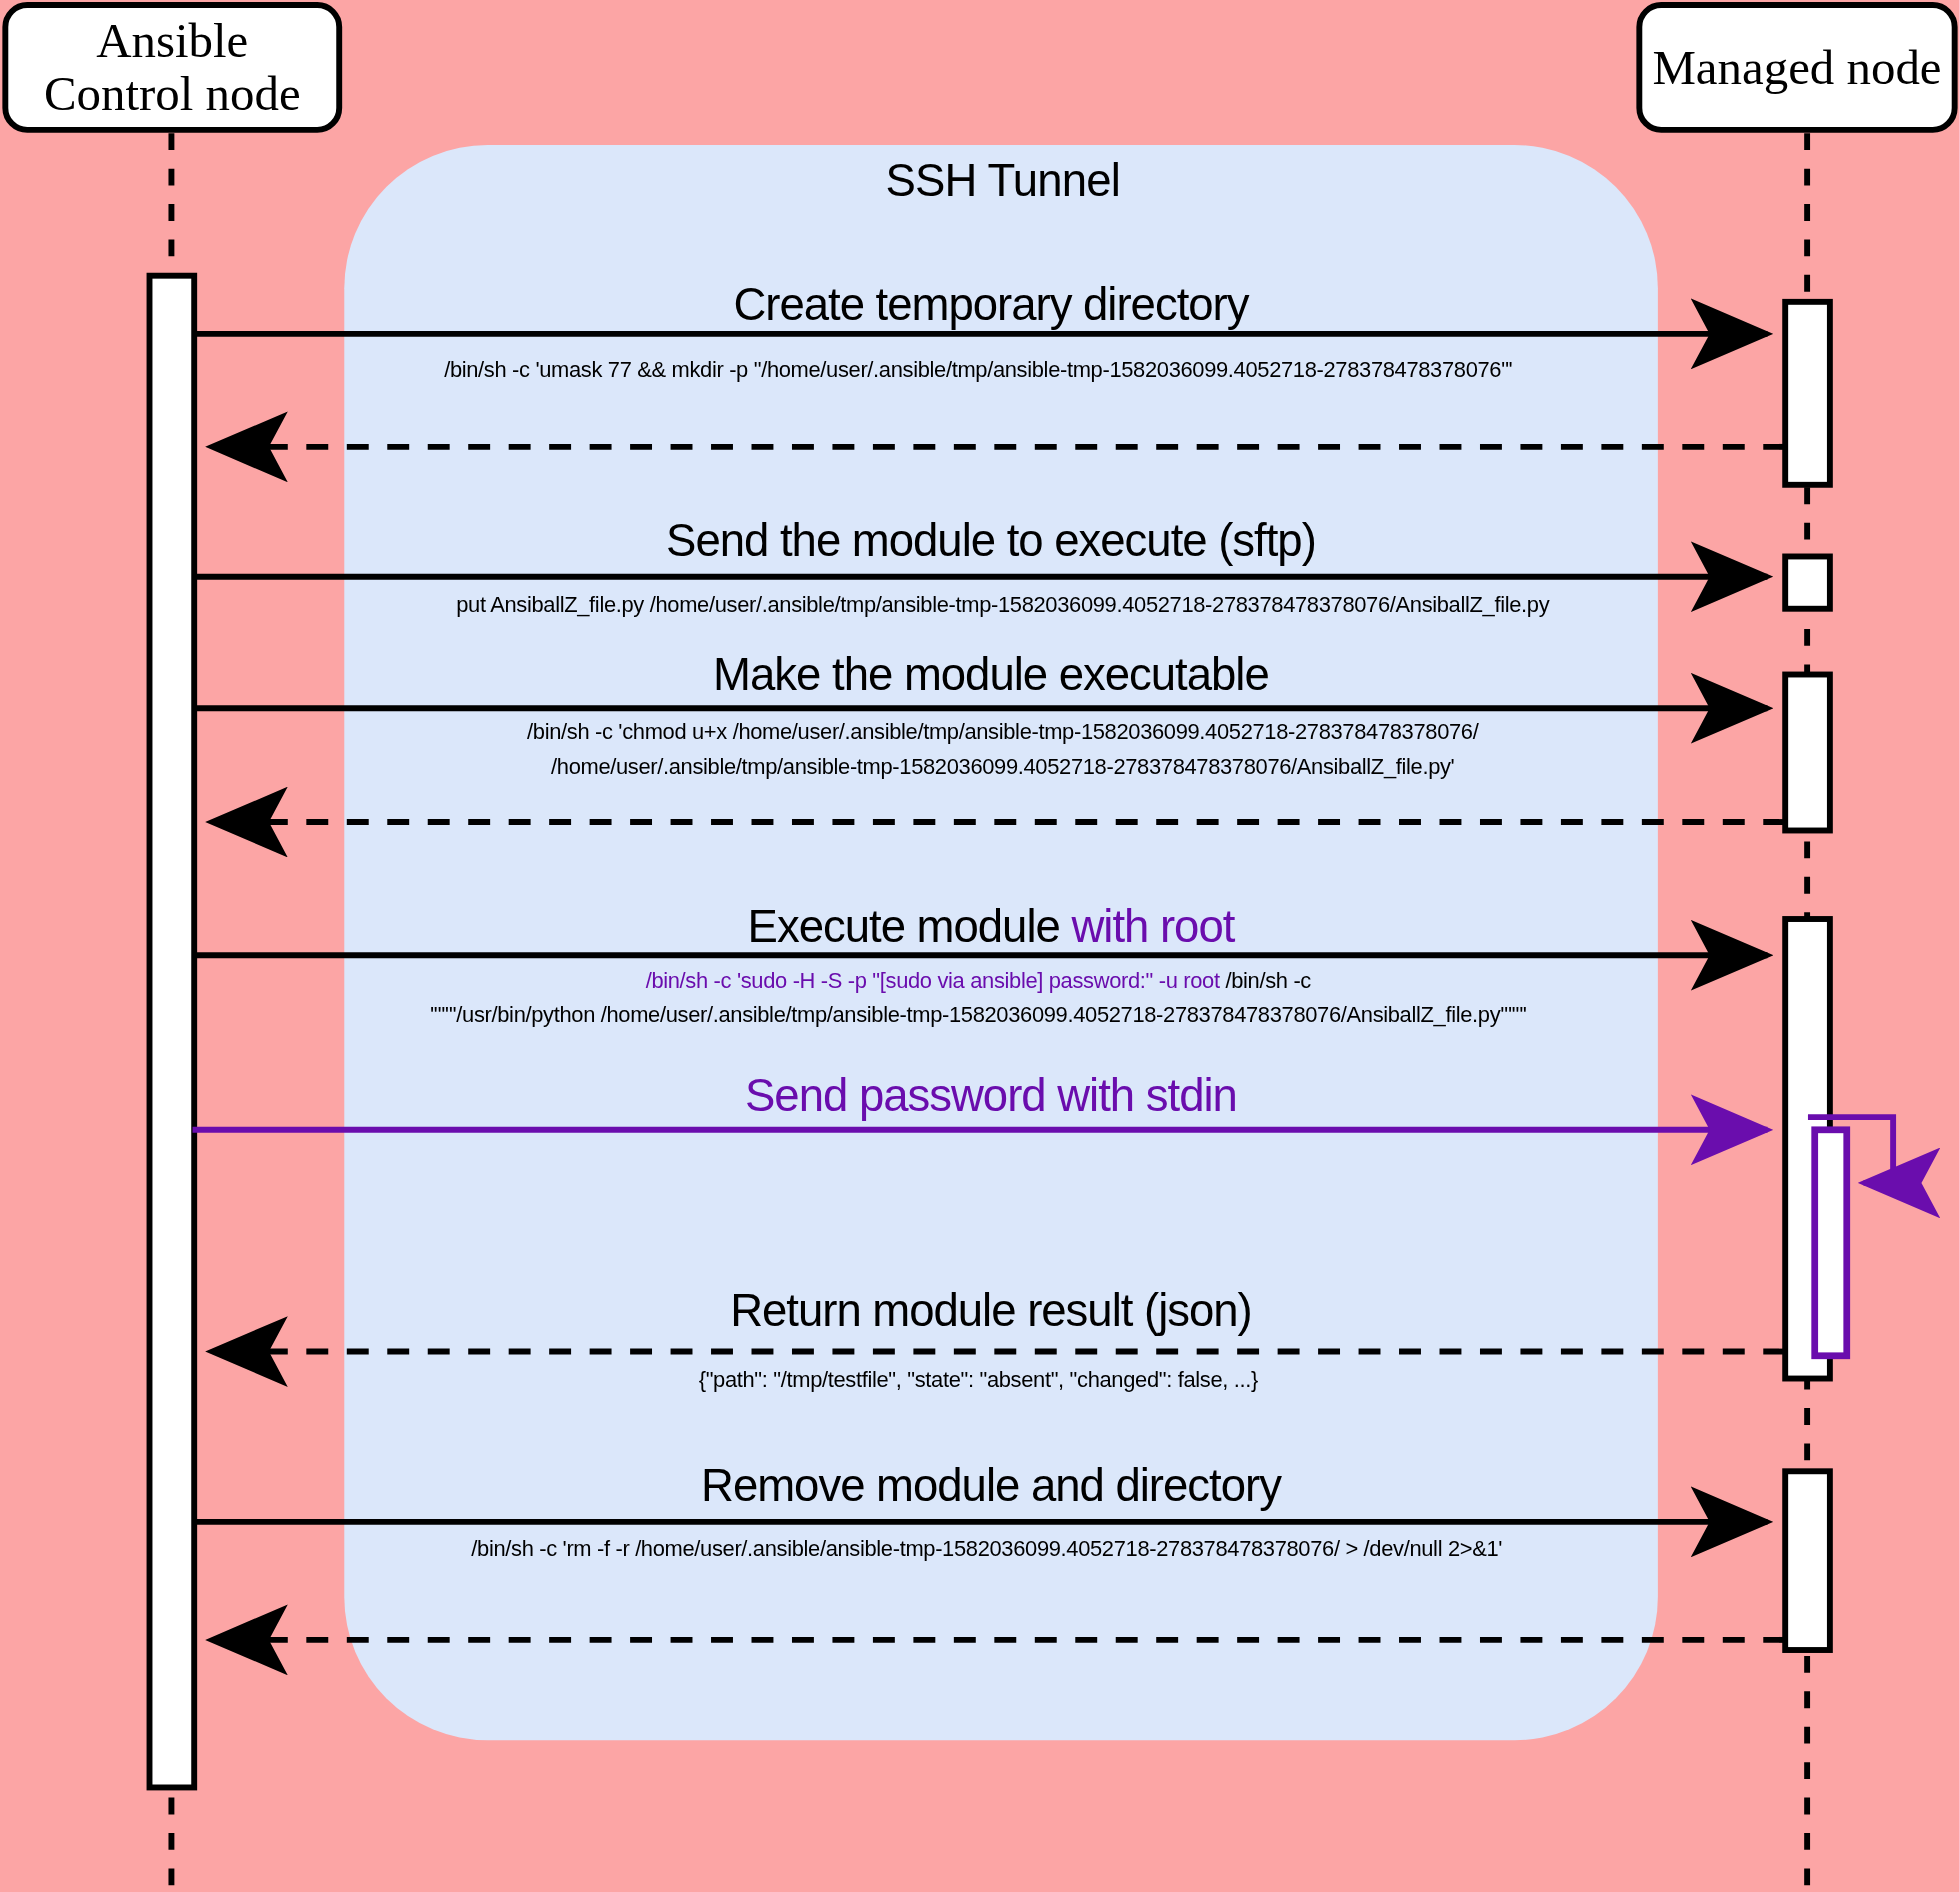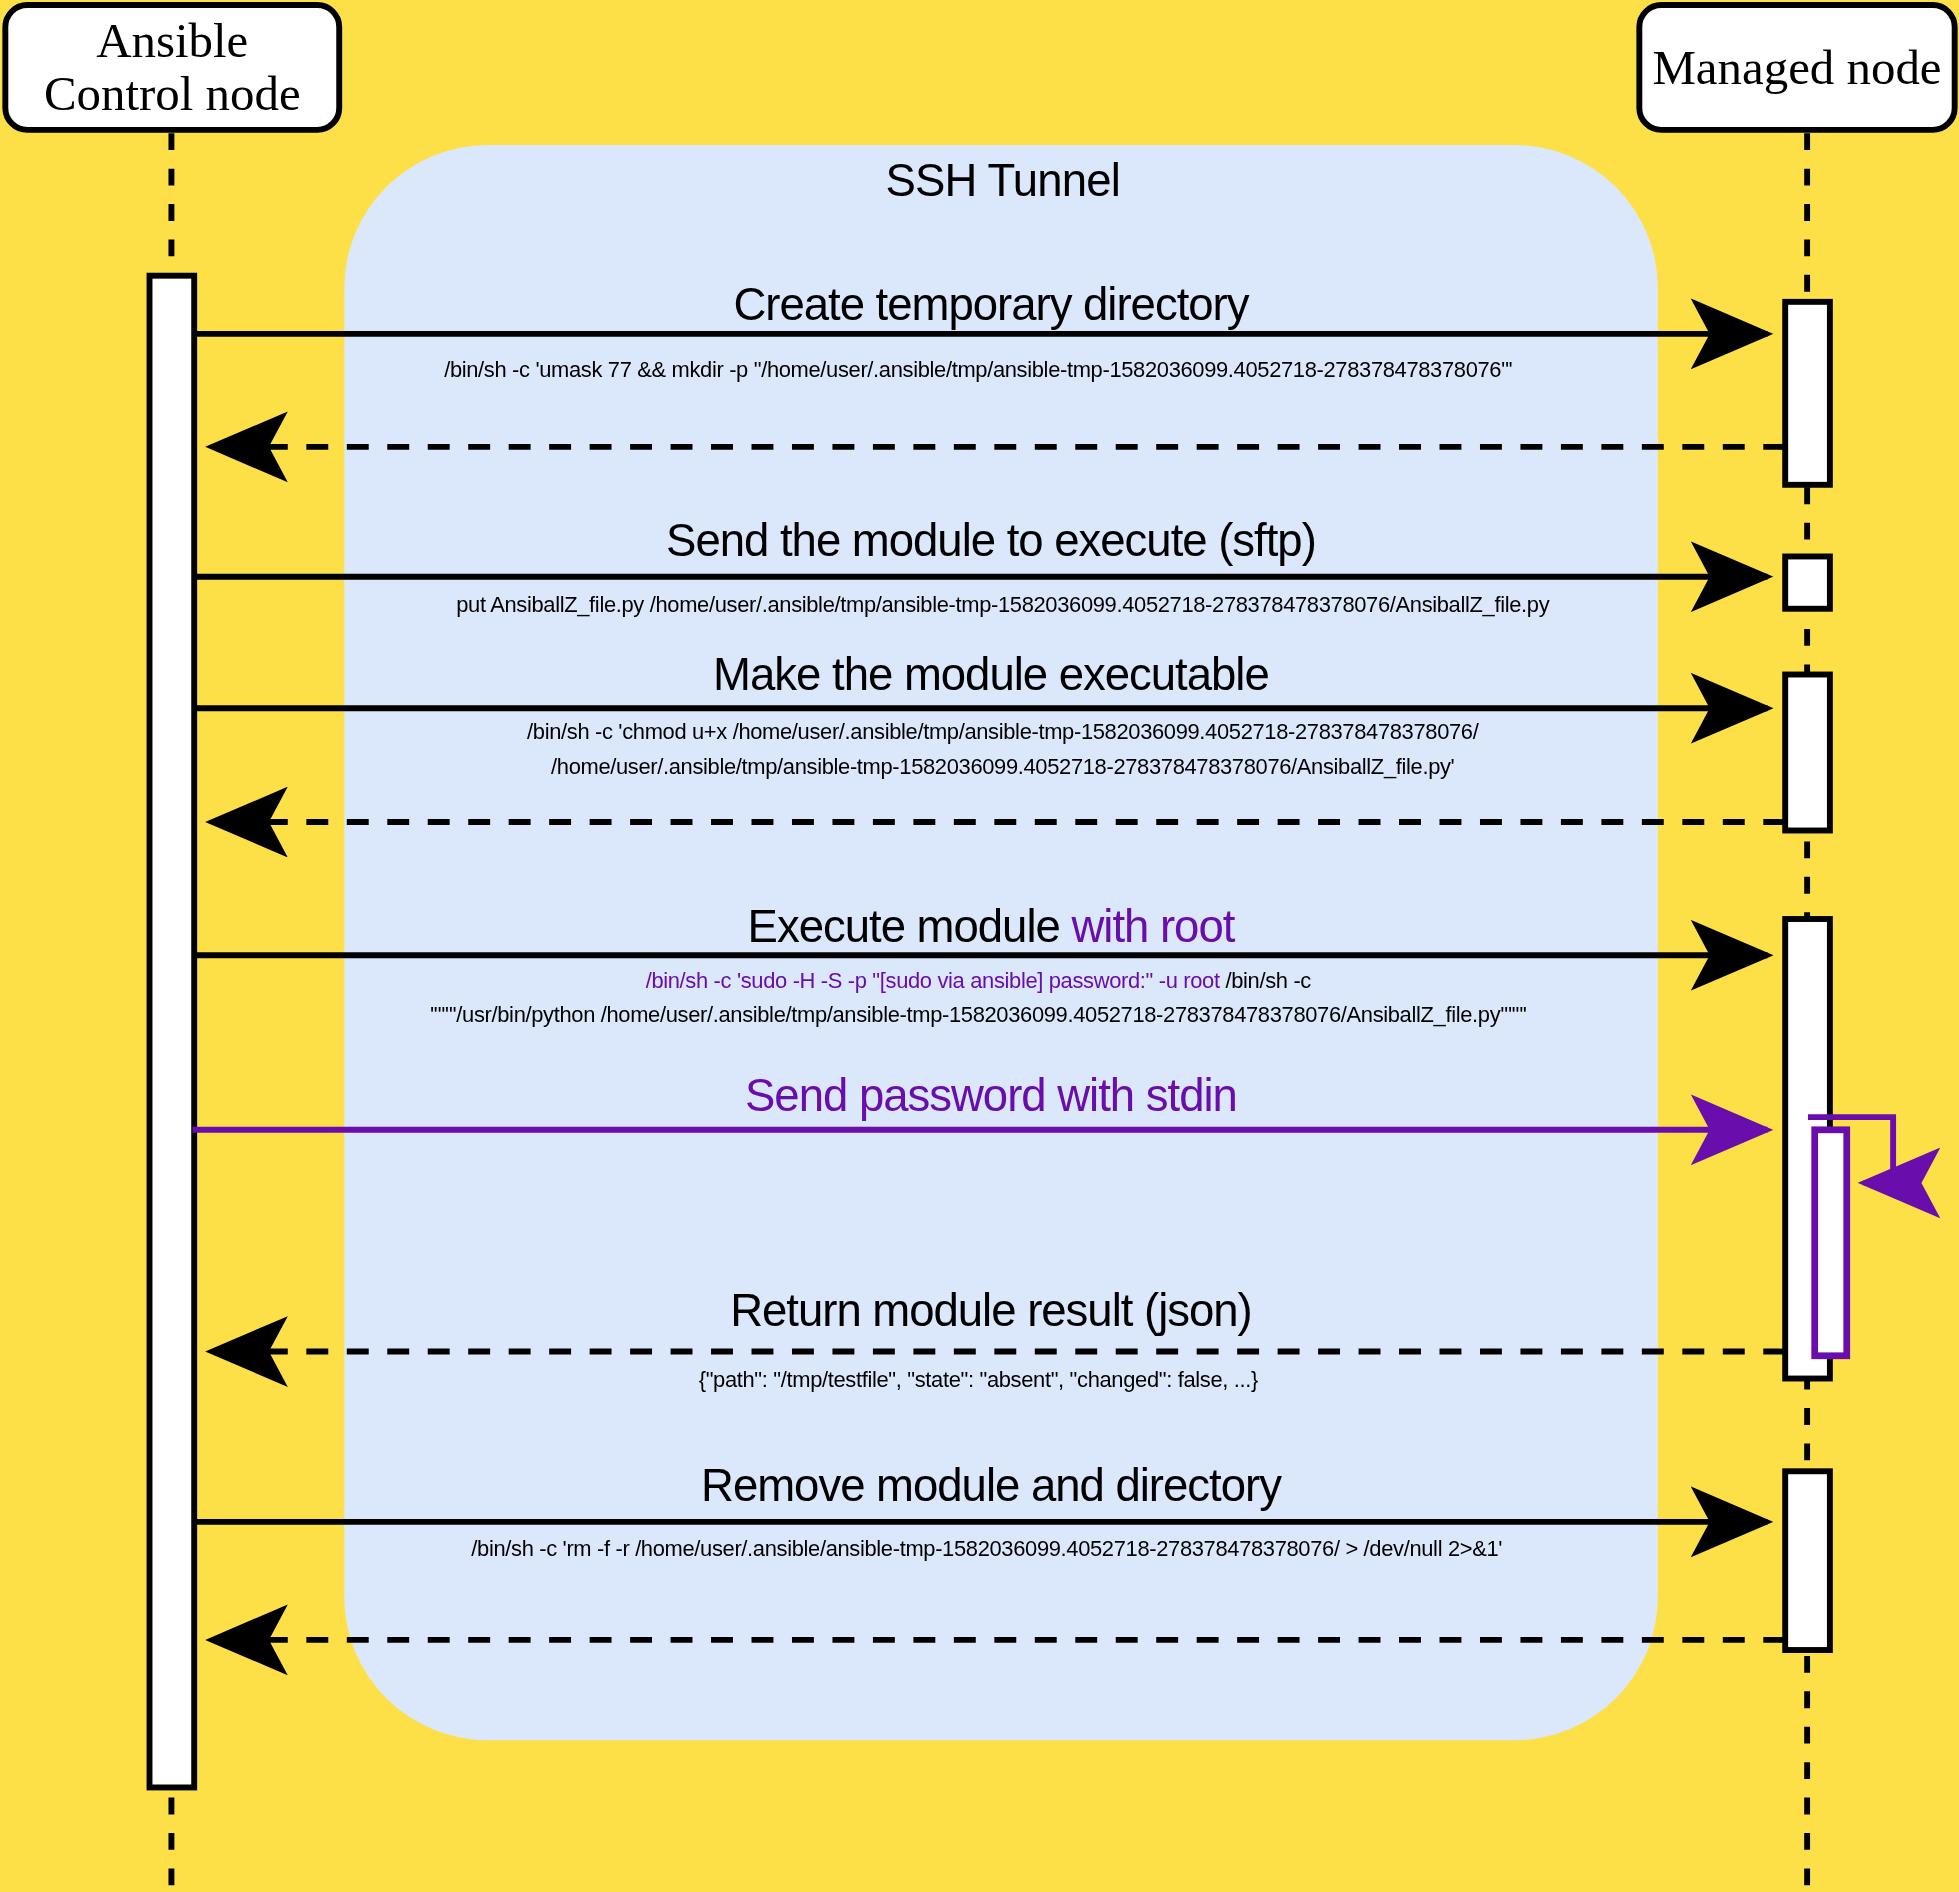--- a/index.html
+++ b/index.html
@@ -1,20 +1,20 @@
 <!DOCTYPE html>
 <html style="font-size:13.5px"><head>
 <meta charset="utf-8">
 <style>
   html,body{margin:0;padding:0;background:#ffffff;}
   body{
     font-family:"Liberation Sans","DejaVu Sans",sans-serif;
     width:1960px;height:1892px;overflow:hidden;
   }
-  #stage{position:relative;width:1960px;height:1892px;background:#fde047;}
+  #stage{position:relative;width:1960px;height:1892px;background:#fca5a5;}
   svg#diagram{position:absolute;left:0;top:0;width:1960px;height:1892px;}
 
   
   .nodetitle{
     font-family:"Liberation Serif","DejaVu Serif",serif;
     font-size:58px;fill:#000;text-anchor:middle;
   }
   .tunnel-label{
     font-family:"Liberation Sans","DejaVu Sans",sans-serif;
     font-size:54px;fill:#000;text-anchor:middle;

